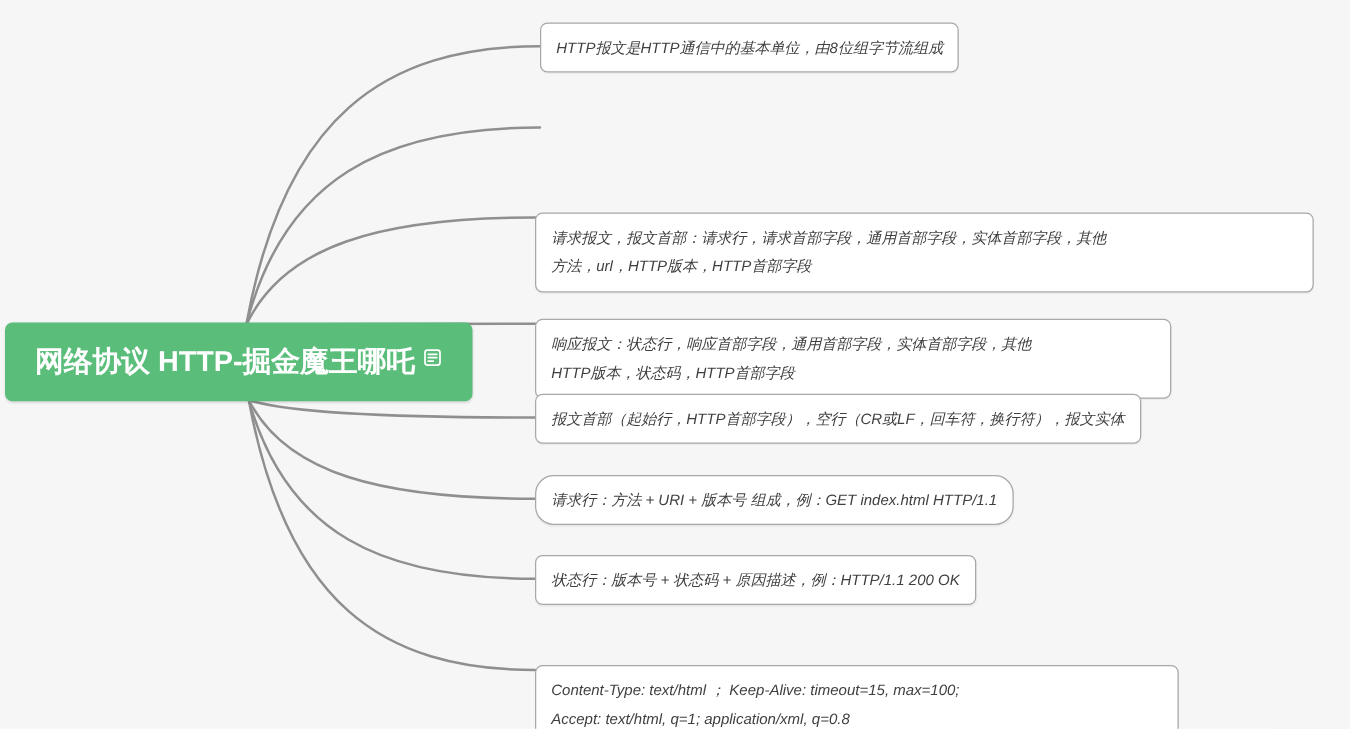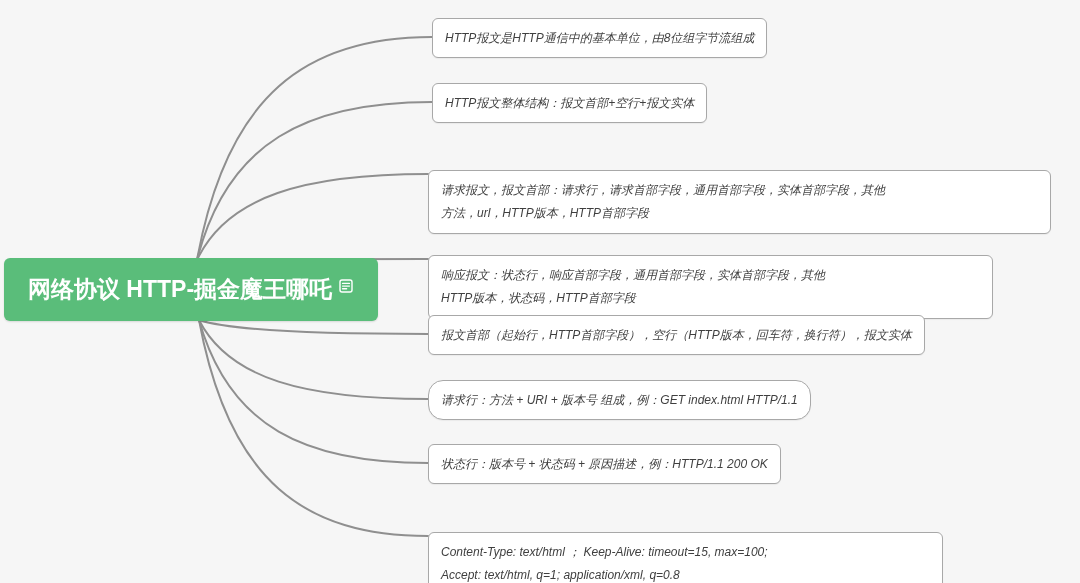--- a/index.html
+++ b/index.html
@@ -65,21 +65,21 @@
   }
   .node.multiline {
     white-space: pre-line;
     line-height: 23px;
     margin-top: 27px;
   }
 
   .n1 { left: 432px; top: 18px; }
   .n2 { left: 432px; top: 83px; }
   .n3 { left: 428px; top: 143px; width: 623px; }
-  .n4 { left: 428px; top: 228px; width: 565px; }
+  .n4 { left: 428px; top: 228px; width: 509px; }
   .n5 { left: 428px; top: 315px; }
   .n6 { left: 428px; top: 380px; border-radius: 15px; }
   .n7 { left: 428px; top: 444px; }
   .n8 { left: 428px; top: 505px; width: 515px; }
 </style>
 </head>
 <body>
 
 <div class="canvas">
 
@@ -100,24 +100,23 @@
       <svg width="16" height="16" viewBox="0 0 16 16" xmlns="http://www.w3.org/2000/svg">
         <rect x="2" y="2" width="12" height="12" rx="2" fill="none" stroke="#ffffff" stroke-width="1.4"></rect>
         <line x1="4.6" y1="5.4" x2="11.4" y2="5.4" stroke="#ffffff" stroke-width="1.4" stroke-linecap="round"></line>
         <line x1="4.6" y1="8.1" x2="11.4" y2="8.1" stroke="#ffffff" stroke-width="1.4" stroke-linecap="round"></line>
         <line x1="4.6" y1="10.8" x2="8.6" y2="10.8" stroke="#ffffff" stroke-width="1.4" stroke-linecap="round"></line>
       </svg>
     </span>
   </div>
 
   <div class="node n1">HTTP报文是HTTP通信中的基本单位，由8位组字节流组成</div>
-  <div class="node n2">HTTP报文整体结构：报文首部+空行+报文实体</div>
   <div class="node n3 multiline">请求报文，报文首部：请求行，请求首部字段，通用首部字段，实体首部字段，其他
 方法，url，HTTP版本，HTTP首部字段</div>
   <div class="node n4 multiline">响应报文：状态行，响应首部字段，通用首部字段，实体首部字段，其他
 HTTP版本，状态码，HTTP首部字段</div>
-  <div class="node n5">报文首部（起始行，HTTP首部字段），空行（HTTP版本，回车符，换行符），报文实体</div>
+  <div class="node n5">报文首部（起始行，HTTP首部字段），空行（CR或LF，回车符，换行符），报文实体</div>
   <div class="node n6">请求行：方法 + URI + 版本号 组成，例：GET index.html HTTP/1.1</div>
   <div class="node n7">状态行：版本号 + 状态码 + 原因描述，例：HTTP/1.1 200 OK</div>
   <div class="node n8 multiline">Content-Type: text/html ；  Keep-Alive: timeout=15, max=100;
 Accept: text/html, q=1; application/xml, q=0.8</div>
 
 </div>
 
 </body></html>

